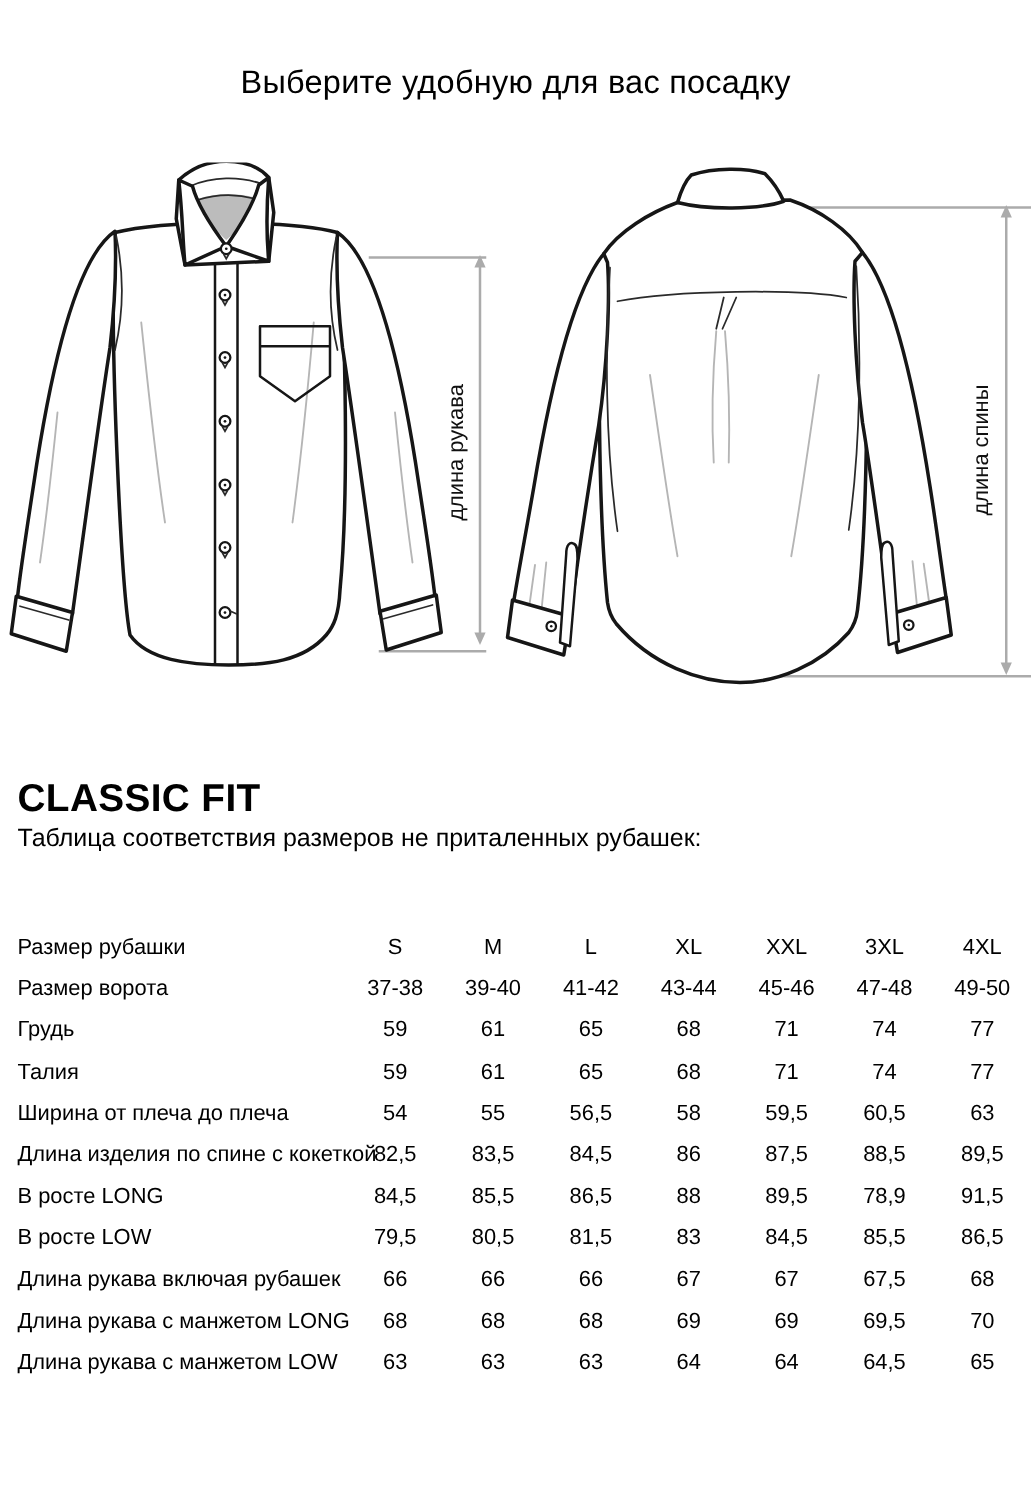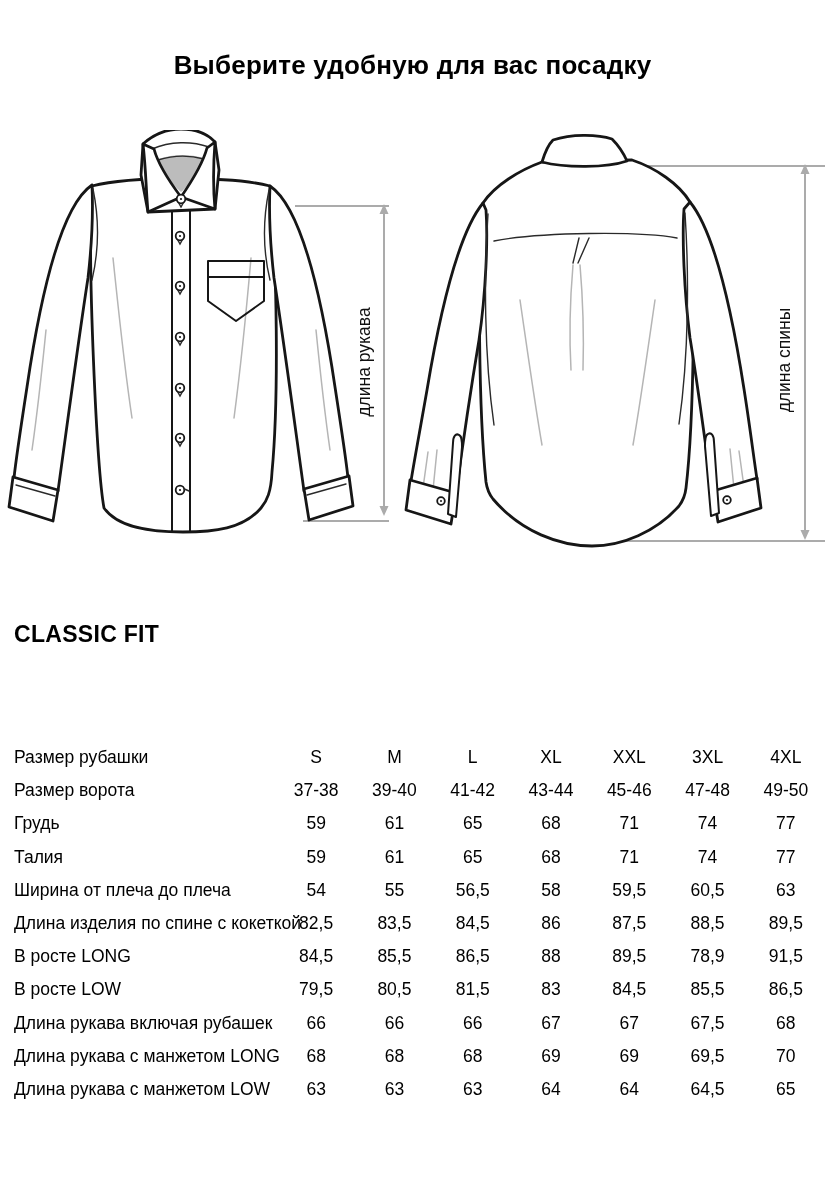--- a/index.html
+++ b/index.html
@@ -2,25 +2,25 @@
 <html><head>
 <meta charset="utf-8">
 <style>
   html,body{margin:0;padding:0;background:#fff;}
   .page{
     position:relative;width:825px;height:1200px;background:#fff;overflow:hidden;
     font-family:"Liberation Sans",sans-serif;color:#000;
   }
   .title{
     position:absolute;top:50px;left:0;width:825px;text-align:center;
-    font-size:26px;font-weight:700;letter-spacing:0.2px;
+    font-size:26px;font-weight:400;letter-spacing:0.2px;
   }
   .diagram{position:absolute;top:130px;left:0;}
   .fit-heading{
-    position:absolute;top:621px;left:14px;font-size:23px;font-weight:700;letter-spacing:0.3px;
+    position:absolute;top:621px;left:14px;font-size:31px;font-weight:700;letter-spacing:0.3px;
   }
   .table-caption{
     position:absolute;top:660px;left:14px;font-size:20px;font-weight:400;
   }
   .size-table{
     position:absolute;top:741px;left:0;width:825px;
     display:grid;grid-template-columns:277px repeat(7,1fr);grid-auto-rows:33.2px;
     font-size:17.5px;
   }
   .t-row{display:contents;}
@@ -137,20 +137,21 @@
           <circle class="btndot" cx="180" cy="490" r="1.1"></circle>
           <path class="thin" d="M184.5 489 L189 491"></path>
       </g>
     </g>
 
     <text class="dimtext" x="370" y="362" text-anchor="middle" transform="rotate(-90 370 362)">длина рукава</text>
     <text class="dimtext" x="790" y="360" text-anchor="middle" transform="rotate(-90 790 360)">длина спины</text>
   </svg>
 
   <div class="fit-heading">CLASSIC FIT</div>
+  <div class="table-caption">Таблица соответствия размеров не приталенных рубашек:</div>
 
   <div class="size-table">
     <div class="t-row">
       <div class="t-label">Размер рубашки</div>
       <div class="t-cell">S</div>
       <div class="t-cell">M</div>
       <div class="t-cell">L</div>
       <div class="t-cell">XL</div>
       <div class="t-cell">XXL</div>
       <div class="t-cell">3XL</div>

